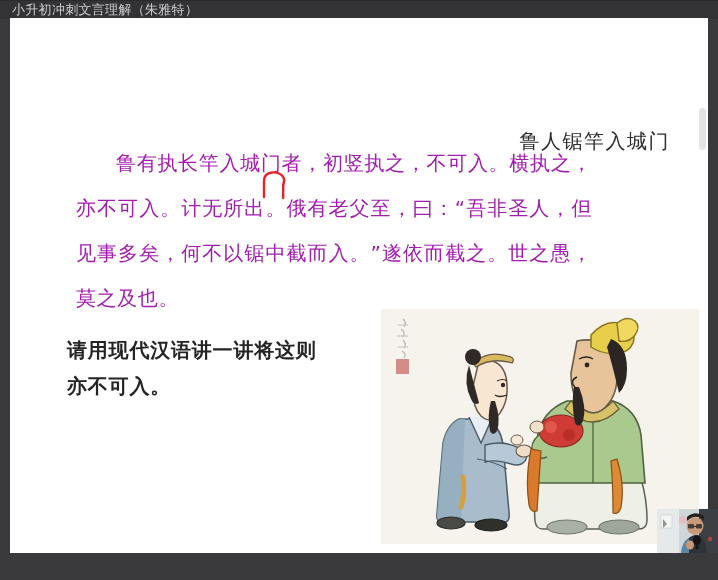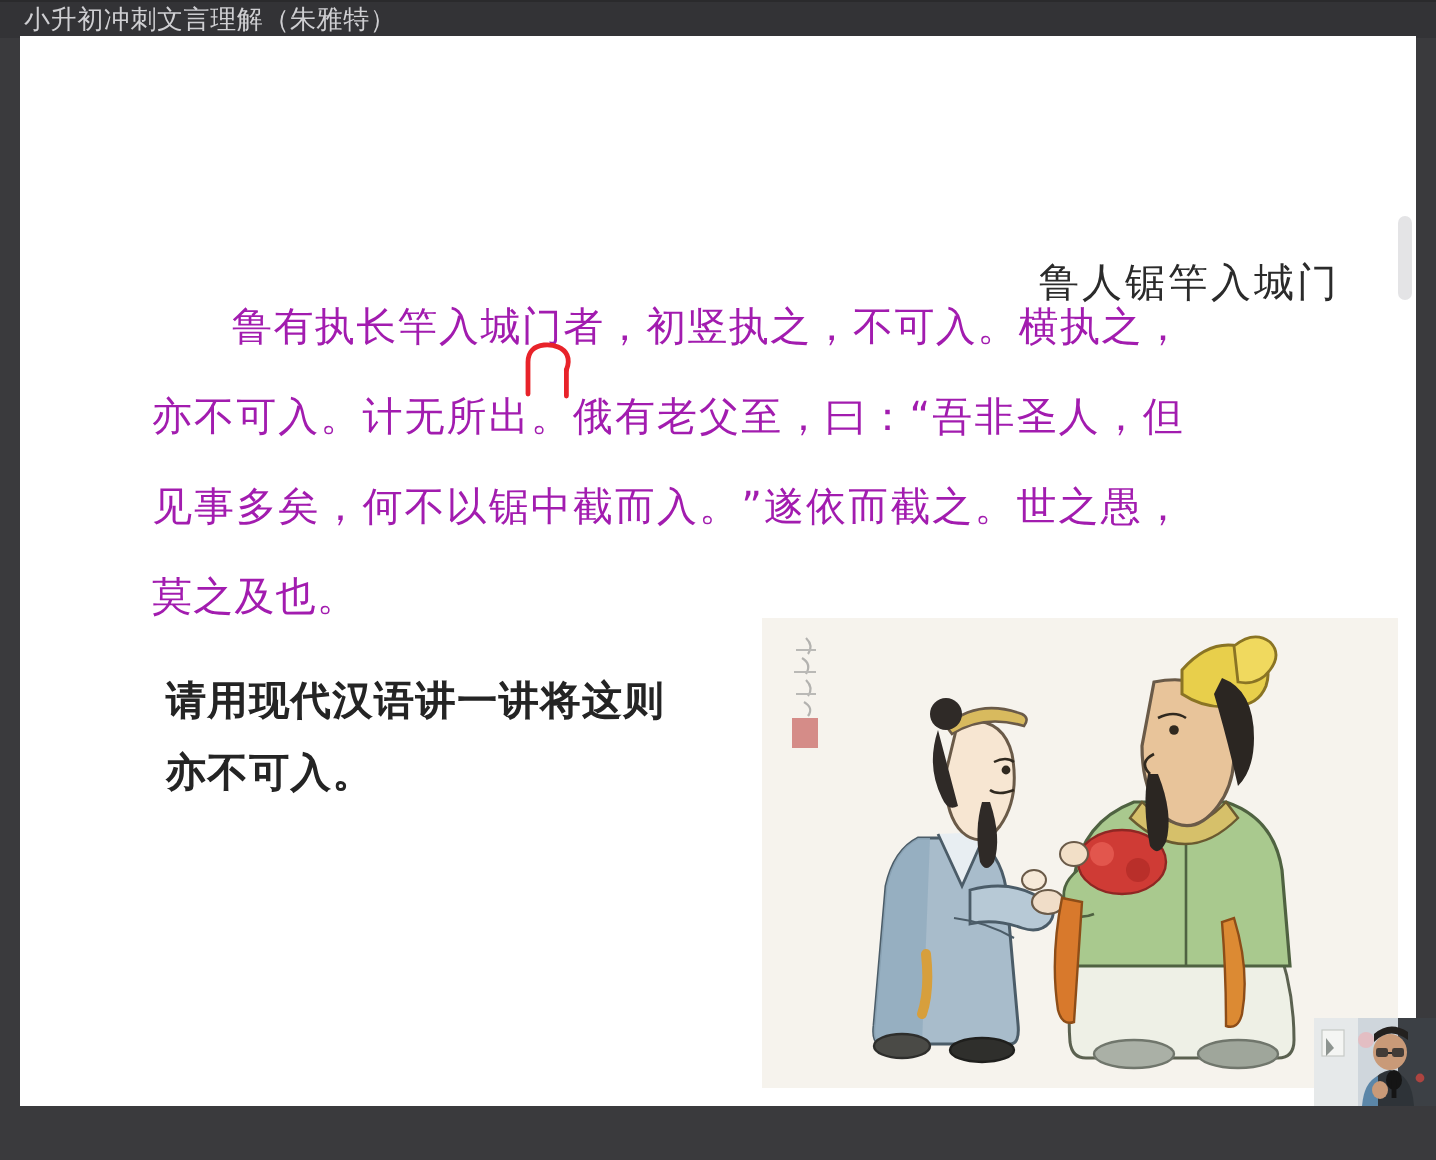--- a/index.html
+++ b/index.html
@@ -99,21 +99,20 @@
     position: absolute;
     left: 57px;
     top: 314px;
     width: 300px;
     font-family: "DejaVu Sans", "Liberation Sans", sans-serif;
     font-size: 20px;
     font-weight: 700;
     line-height: 36px;
     color: #242424;
     letter-spacing: .8px;
-    margin-left: 16px;
   }
 
   
   #illustration {
     position: absolute;
     left: 371px;
     top: 291px;
     width: 318px;
     height: 235px;
     background: #f5f2ec;

